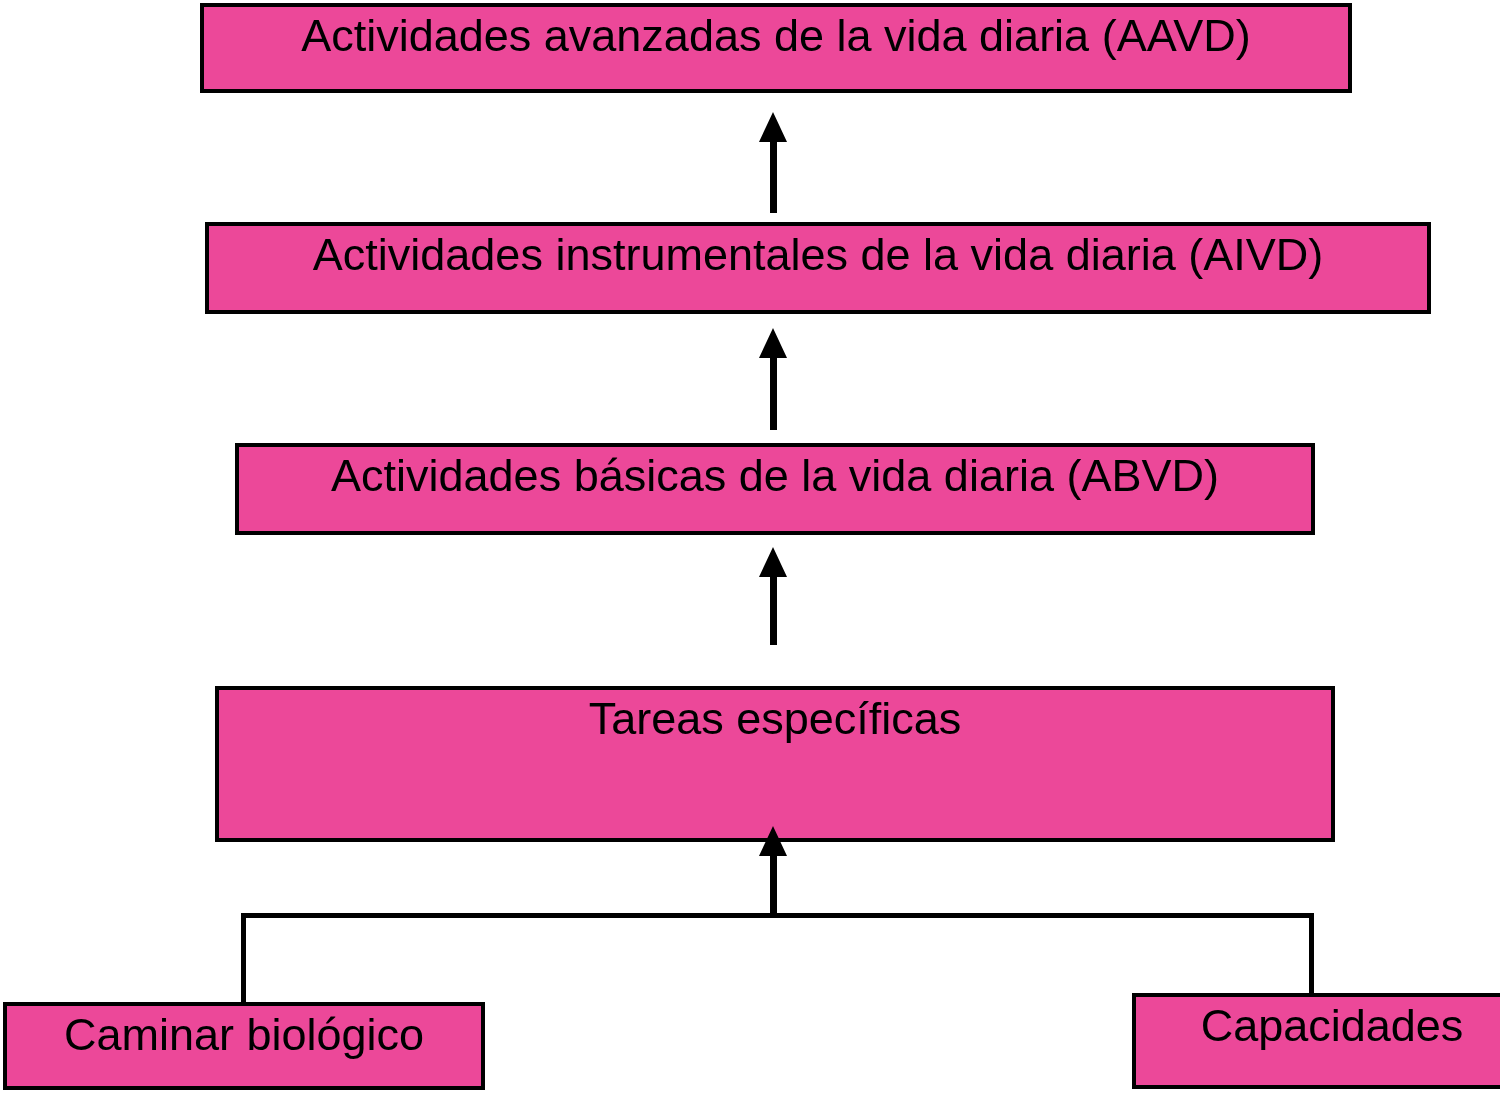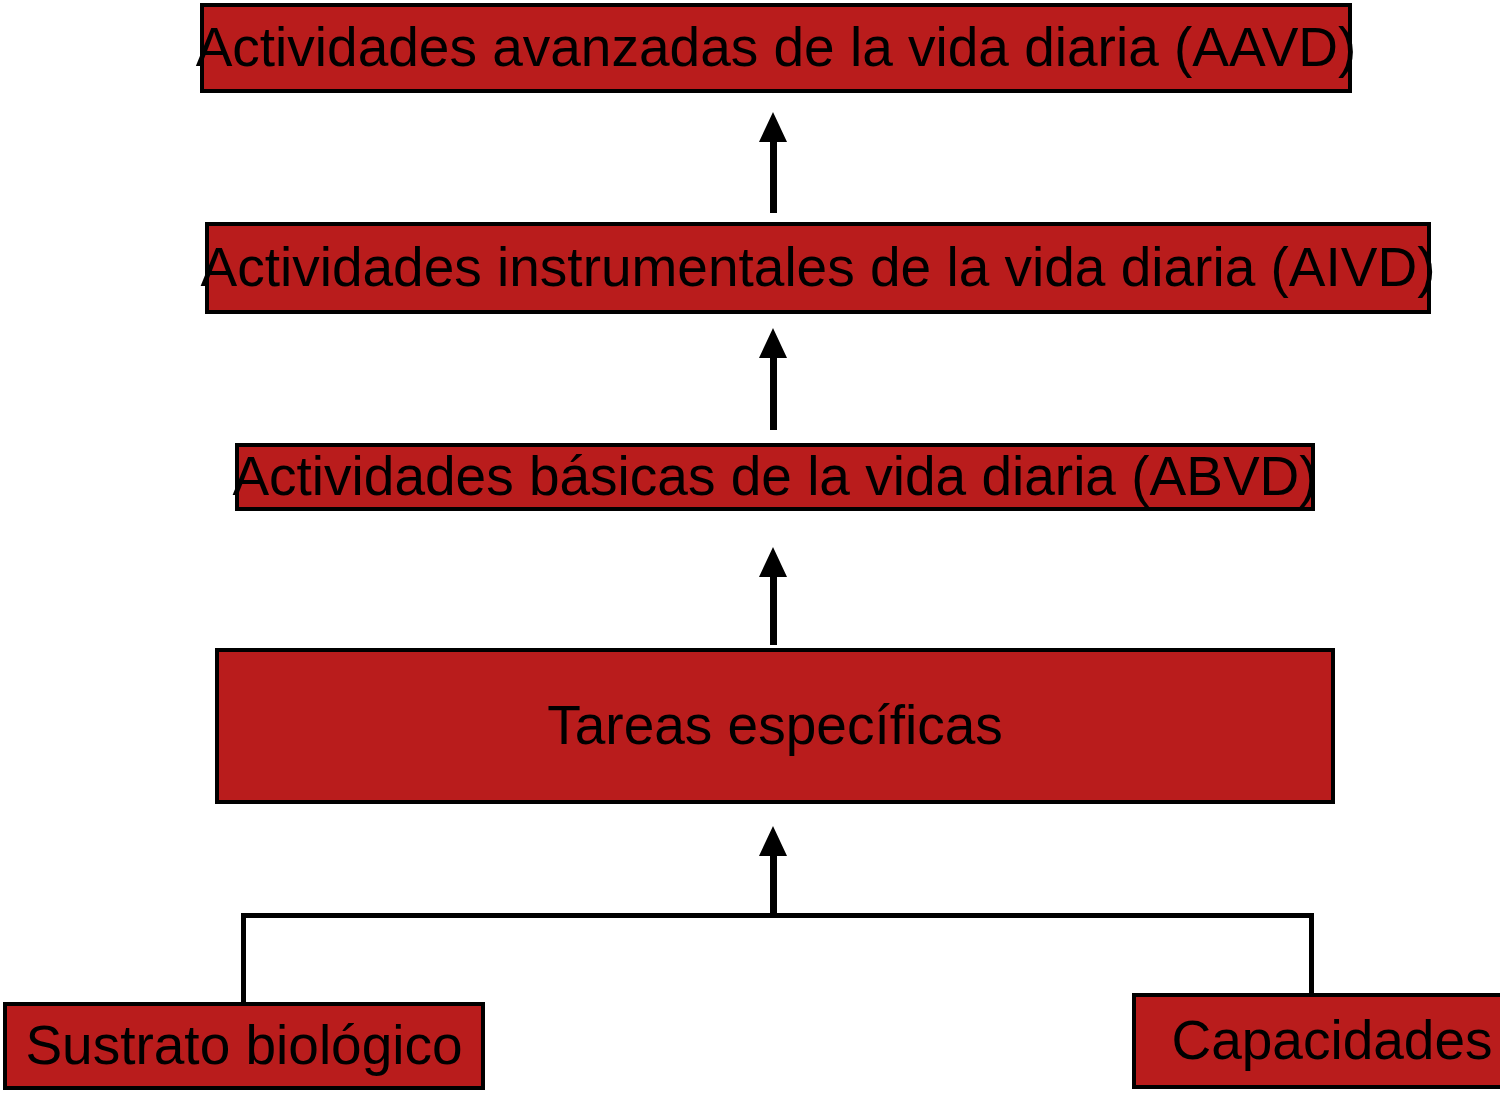--- a/index.html
+++ b/index.html
@@ -13,34 +13,34 @@
     height: 1096px;
     background: #ffffff;
     font-family: "Liberation Sans", sans-serif;
     color: #000000;
     overflow: hidden;
   }
   .box {
     position: absolute;
     box-sizing: border-box;
     border: 4px solid #000000;
-    background: #b91c1c;
+    background: #ec4899;
     display: flex;
     flex-direction: column;
     align-items: center;
-    justify-content: center;
+    justify-content: flex-start;
     text-align: center;
-    font-size: 55px;
+    font-size: 45px;
     line-height: 1.3;
     white-space: nowrap;
   }
   .box-aavd        { left: 200px;  top: 3px;    width: 1152px; height: 90px;  }
   .box-aivd        { left: 162px;  top: 222px;  width: 1226px; height: 92px; margin-left: 43px;  }
-  .box-abvd        { left: 235px;  top: 443px;  width: 1080px; height: 68px;  }
-  .box-tareas      { left: 215px;  top: 648px;  width: 1120px; height: 156px; }
+  .box-abvd        { left: 235px;  top: 443px;  width: 1080px; height: 92px;  }
+  .box-tareas      { left: 215px;  top: 686px;  width: 1120px; height: 156px; }
   .box-sustrato    { left: 3px;    top: 1002px; width: 482px;  height: 88px;  }
   .box-capacidades { left: 1132px; top: 993px;  width: 400px;  height: 96px;  }
 
   .arrow-up {
     position: absolute;
     width: 30px;
     display: flex;
     flex-direction: column;
     align-items: center;
   }
@@ -108,20 +108,20 @@
   <div class="arrow-up arrow-d">
     <div class="head"></div>
     <div class="shaft"></div>
   </div>
 
   <div class="line fork-horizontal"></div>
   <div class="line fork-left-vertical"></div>
   <div class="line fork-right-vertical"></div>
 
   <div class="box box-sustrato">
-    <span>Sustrato biológico</span>
+    <span>Caminar biológico</span>
   </div>
 
   <div class="box box-capacidades">
     <span>Capacidades</span>
   </div>
 
 </div>
 
 </body></html>

